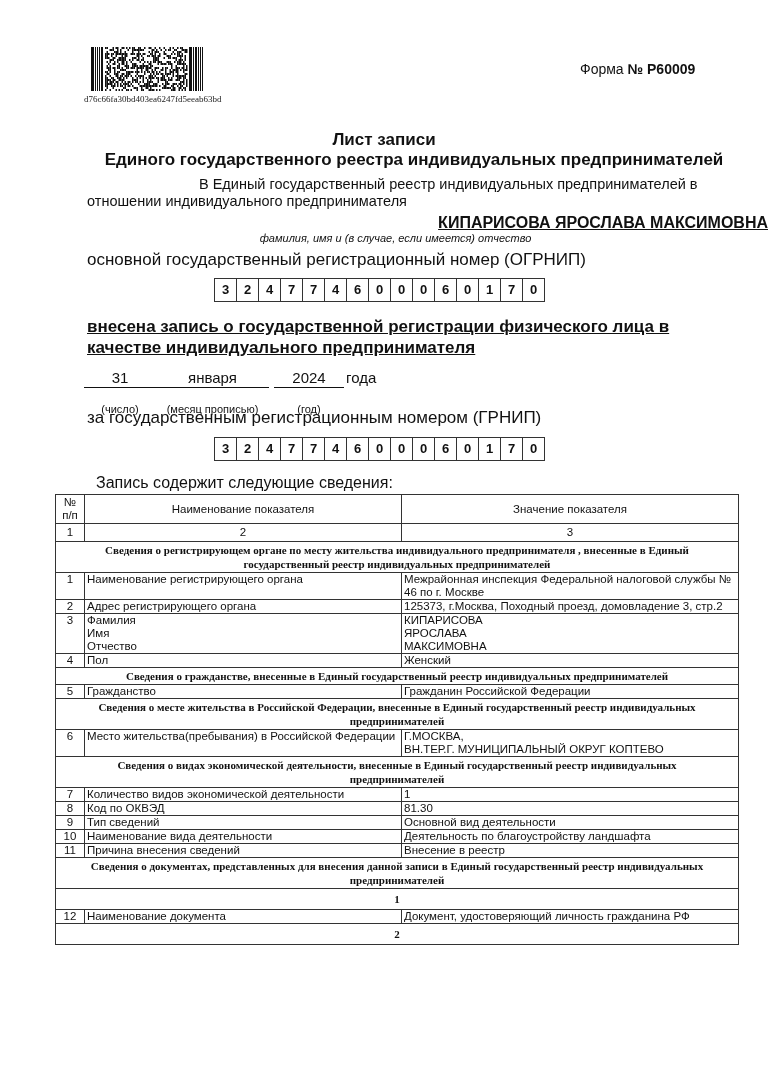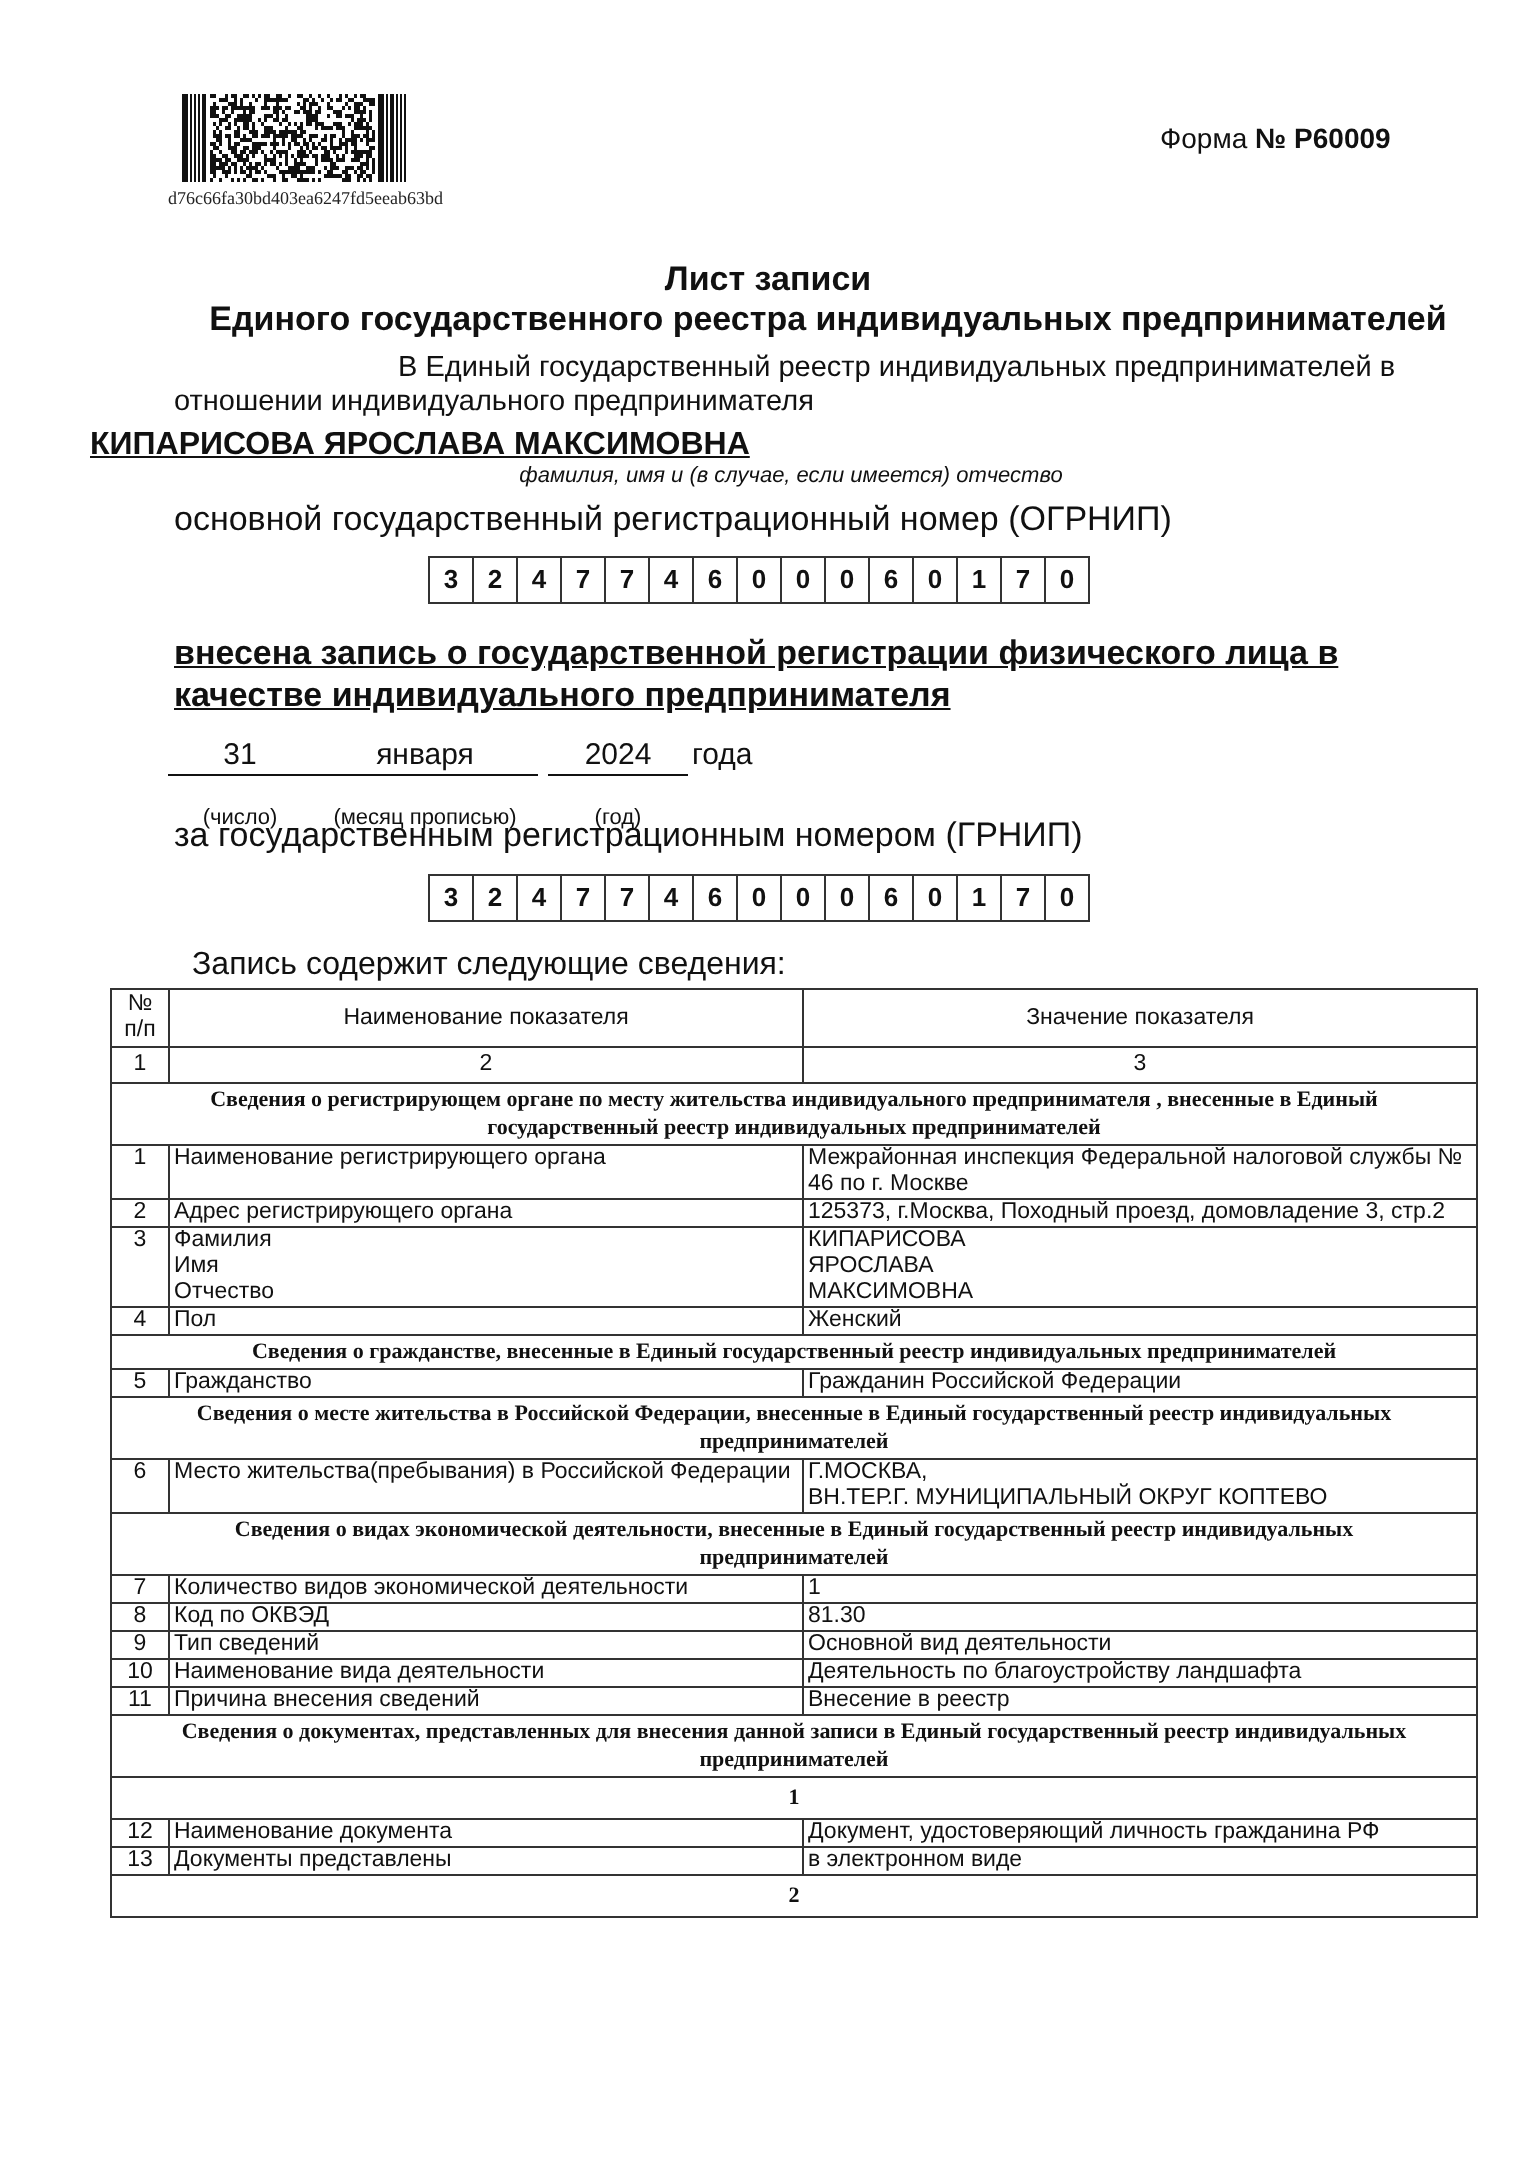--- a/index.html
+++ b/index.html
@@ -12,21 +12,21 @@
 
   #form-number { left: 580px; top: 61px; font-size: 14px; white-space: nowrap; }
   #form-number b { font-weight: bold; }
 
   #title1 { left: 0; width: 768px; top: 130px; text-align: center; font-weight: bold; font-size: 17px; box-sizing: border-box; }
   #title2 { left: 0; width: 768px; top: 150px; text-align: center; font-weight: bold; font-size: 17px; padding-left: 60px; box-sizing: border-box; }
 
   #intro1 { left: 199px; top: 176px; font-size: 14.5px; white-space: nowrap; }
   #intro2 { left: 87px; top: 193px; font-size: 14.5px; white-space: nowrap; }
 
-  #fullname { left: 0; width: 768px; top: 214px; text-align: left; padding-left: 45px; box-sizing: border-box; font-weight: bold; font-size: 16px; text-decoration: underline; }
+  #fullname { left: 0; width: 768px; top: 214px; text-align: right; padding-left: 45px; box-sizing: border-box; font-weight: bold; font-size: 16px; text-decoration: underline; }
   #fullname-caption { left: 0; width: 768px; top: 232px; text-align: center; padding-left: 23px; box-sizing: border-box; font-style: italic; font-size: 11px; }
 
   #ogrnip-label { left: 87px; top: 250px; font-size: 17px; white-space: nowrap; }
 
   .digits { display: flex; border: 1px solid #333; }
   .digits .d { width: 21px; height: 22px; line-height: 22px; text-align: center; font-weight: bold; font-size: 13px; border-right: 1px solid #333; }
   .digits .d:last-child { border-right: none; }
   #ogrnip-boxes { left: 214px; top: 278px; }
   #grnip-boxes { left: 214px; top: 437px; }
 
@@ -833,22 +833,17 @@
         <td colspan="3">Сведения о документах, представленных для внесения данной записи в Единый государственный реестр индивидуальных предпринимателей</td>
       </tr>
   <tr class="sub">
         <td colspan="3">1</td>
       </tr>
   <tr>
     <td class="num">12</td>
     <td class="name">Наименование документа</td>
     <td>Документ, удостоверяющий личность гражданина РФ</td>
   </tr>
-  <tr>
-    <td class="num">13</td>
-    <td class="name">Документы представлены</td>
-    <td>в электронном виде</td>
-  </tr>
   <tr class="sub">
         <td colspan="3">2</td>
       </tr>
 </tbody>
   </table>
 
 </body></html>

